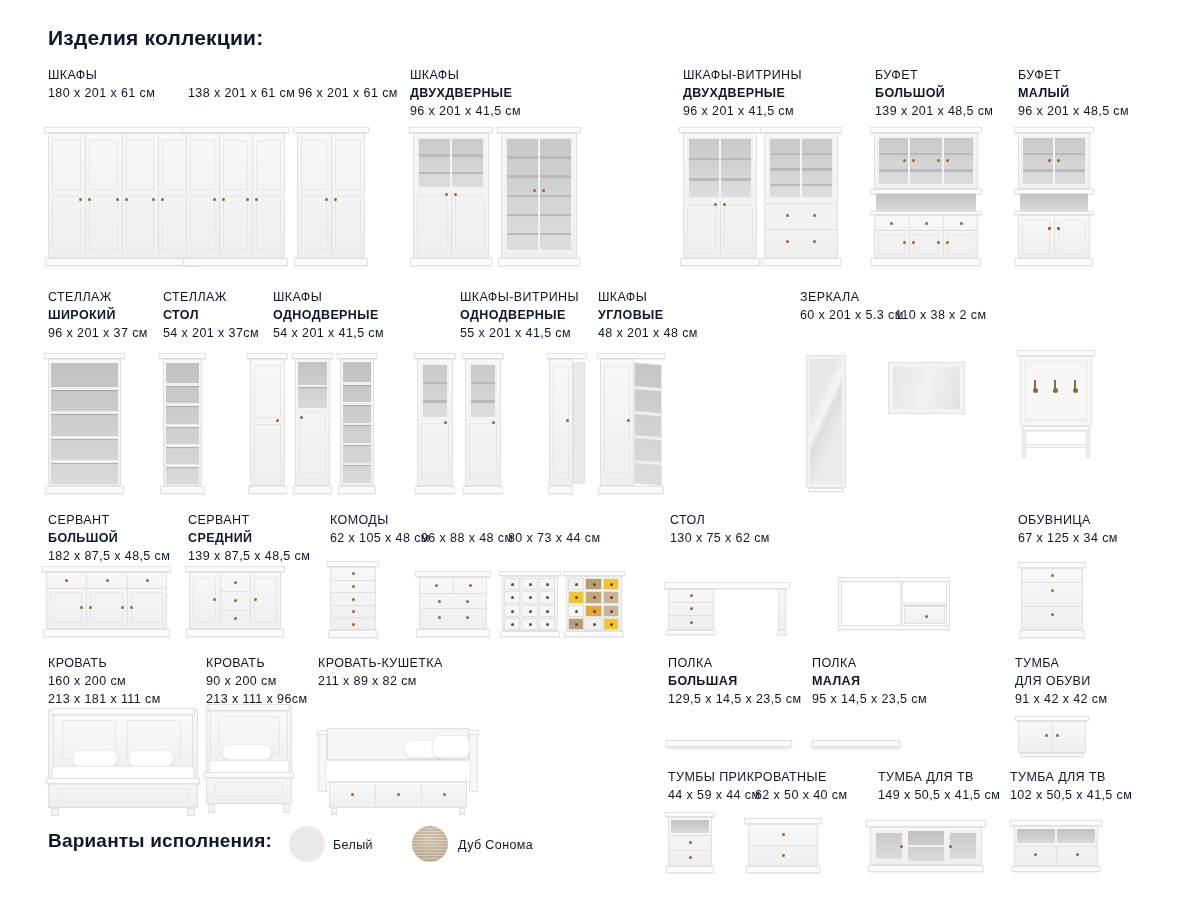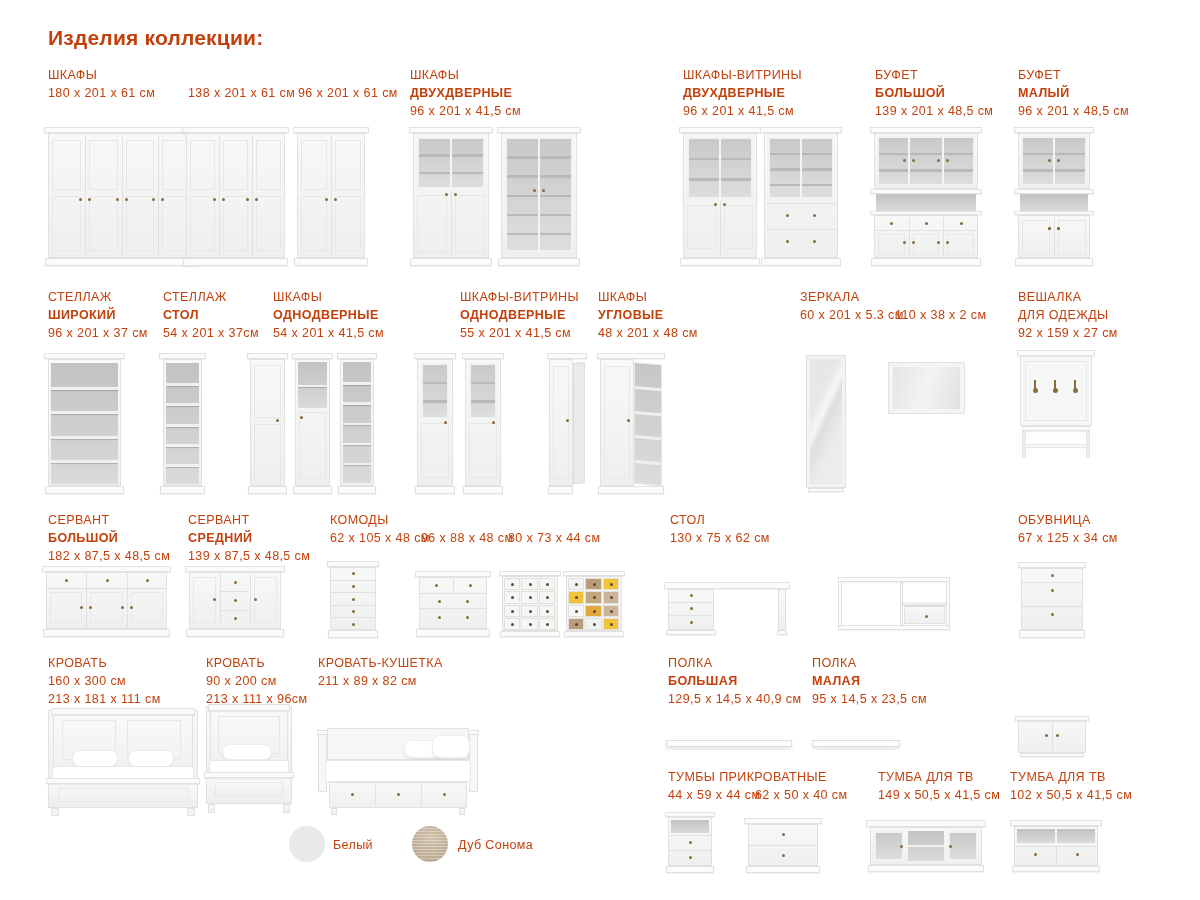--- a/index.html
+++ b/index.html
@@ -1,17 +1,17 @@
 <!DOCTYPE html>
 <html><head>
 <meta charset="utf-8">
 <style>
   html,body{margin:0;padding:0;background:#ffffff;}
   #stage{position:relative;width:1200px;height:900px;background:#ffffff;overflow:hidden;
-         font-family:"Liberation Sans","DejaVu Sans",sans-serif;color:#c2410c;}
+         font-family:"Liberation Sans","DejaVu Sans",sans-serif;color:#0f172a;}
   .title{position:absolute;font-size:21px;font-weight:bold;letter-spacing:.2px;white-space:nowrap;}
   .title2{position:absolute;font-size:19px;font-weight:bold;letter-spacing:.2px;white-space:nowrap;}
   .lbl{position:absolute;font-size:12.5px;line-height:18px;letter-spacing:.4px;white-space:nowrap;}
   .lbl div{height:18px;}
   .b{font-weight:bold;}
   .furn{position:absolute;}
   .p{position:absolute;box-sizing:border-box;}
   .swatch{position:absolute;width:36px;height:36px;border-radius:50%;}
   .oak{background-image:repeating-linear-gradient(0deg,rgba(255,255,255,.35) 0px,rgba(255,255,255,.35) 1px,rgba(0,0,0,0) 1px,rgba(0,0,0,0) 3px),
        radial-gradient(circle at 50% 35%,rgba(255,255,255,.25),rgba(0,0,0,.08));}
@@ -74,25 +74,20 @@
   <div class="lbl" style="left:598px;top:288px">
     <div>ШКАФЫ</div>
     <div class="b">УГЛОВЫЕ</div>
     <div>48 x 201 x 48 см</div>
   </div>
   <div class="lbl" style="left:800px;top:288px">
       <div>ЗЕРКАЛА</div>
     </div>
   <div class="lbl" style="left:800px;top:306px">60 x 201 x 5.3 см</div>
   <div class="lbl" style="left:895px;top:306px">110 x 38 x 2 см</div>
-  <div class="lbl" style="left:1018px;top:288px">
-    <div>ВЕШАЛКА</div>
-    <div>ДЛЯ ОДЕЖДЫ</div>
-    <div>92 x 159 x 27 см</div>
-  </div>
 
   <div class="lbl" style="left:48px;top:511px">
     <div>СЕРВАНТ</div>
     <div class="b">БОЛЬШОЙ</div>
     <div>182 x 87,5 x 48,5 см</div>
   </div>
   <div class="lbl" style="left:188px;top:511px">
     <div>СЕРВАНТ</div>
     <div class="b">СРЕДНИЙ</div>
     <div>139 x 87,5 x 48,5 см</div>
@@ -107,57 +102,63 @@
     <div>СТОЛ</div>
     <div>130 x 75 x 62 см</div>
   </div>
   <div class="lbl" style="left:1018px;top:511px">
     <div>ОБУВНИЦА</div>
     <div>67 x 125 x 34 см</div>
   </div>
 
   <div class="lbl" style="left:48px;top:654px">
     <div>КРОВАТЬ</div>
-    <div>160 x 300 см</div>
+    <div>160 x 200 см</div>
     <div>213 x 181 x 111 см</div>
   </div>
   <div class="lbl" style="left:206px;top:654px">
     <div>КРОВАТЬ</div>
     <div>90 x 200 см</div>
     <div>213 x 111 x 96см</div>
   </div>
   <div class="lbl" style="left:318px;top:654px">
     <div>КРОВАТЬ-КУШЕТКА</div>
     <div>211 x 89 x 82 см</div>
   </div>
   <div class="lbl" style="left:668px;top:654px">
     <div>ПОЛКА</div>
     <div class="b">БОЛЬШАЯ</div>
-    <div>129,5 x 14,5 x 40,9 см</div>
+    <div>129,5 x 14,5 x 23,5 см</div>
   </div>
   <div class="lbl" style="left:812px;top:654px">
     <div>ПОЛКА</div>
     <div class="b">МАЛАЯ</div>
     <div>95 x 14,5 x 23,5 см</div>
+  </div>
+  <div class="lbl" style="left:1015px;top:654px">
+    <div>ТУМБА</div>
+    <div>ДЛЯ ОБУВИ</div>
+    <div>91 x 42 x 42 см</div>
   </div>
 
   <div class="lbl" style="left:668px;top:768px">
       <div>ТУМБЫ ПРИКРОВАТНЫЕ</div>
     </div>
   <div class="lbl" style="left:668px;top:786px">44 x 59 x 44 см</div>
   <div class="lbl" style="left:755px;top:786px">62 x 50 x 40 см</div>
   <div class="lbl" style="left:878px;top:768px">
     <div>ТУМБА ДЛЯ ТВ</div>
     <div>149 x 50,5 x 41,5 см</div>
   </div>
   <div class="lbl" style="left:1010px;top:768px">
     <div>ТУМБА ДЛЯ ТВ</div>
     <div>102 x 50,5 x 41,5 см</div>
   </div>
 
+  <div class="title2" style="left:48px;top:830px">Варианты исполнения:</div>
   <div class="swatch" style="left: 289px; top: 826px; background-color: rgb(233, 233, 233);"></div>
   <div class="lbl" style="left:333px;top:836px">Белый</div>
   <div class="swatch oak" style="left: 412px; top: 826px; background-color: rgb(194, 174, 146);"></div>
   <div class="lbl" style="left:458px;top:836px">Дуб Сонома</div>
 
 <div class="furn" style="left: 48px; top: 127px; width: 147px; height: 139px;">
       <div class="p" style="left: -4px; top: 0px; width: 155px; height: 6px; background: rgb(251, 251, 251); border: 1px solid rgb(226, 226, 226); box-shadow: rgba(0, 0, 0, 0.05) 0px 1px 1px;"></div>
       <div class="p" style="left: 0px; top: 6px; width: 147px; height: 125px; background: linear-gradient(rgb(248, 248, 248), rgb(239, 239, 239)); border: 1px solid rgb(225, 225, 225);"></div>
       <div class="p" style="left: 4px; top: 13px; width: 28.75px; height: 50px; border: 1px solid rgb(231, 231, 231);"></div>
       <div class="p" style="left: 4px; top: 69px; width: 28.75px; height: 55px; border: 1px solid rgb(231, 231, 231);"></div>

